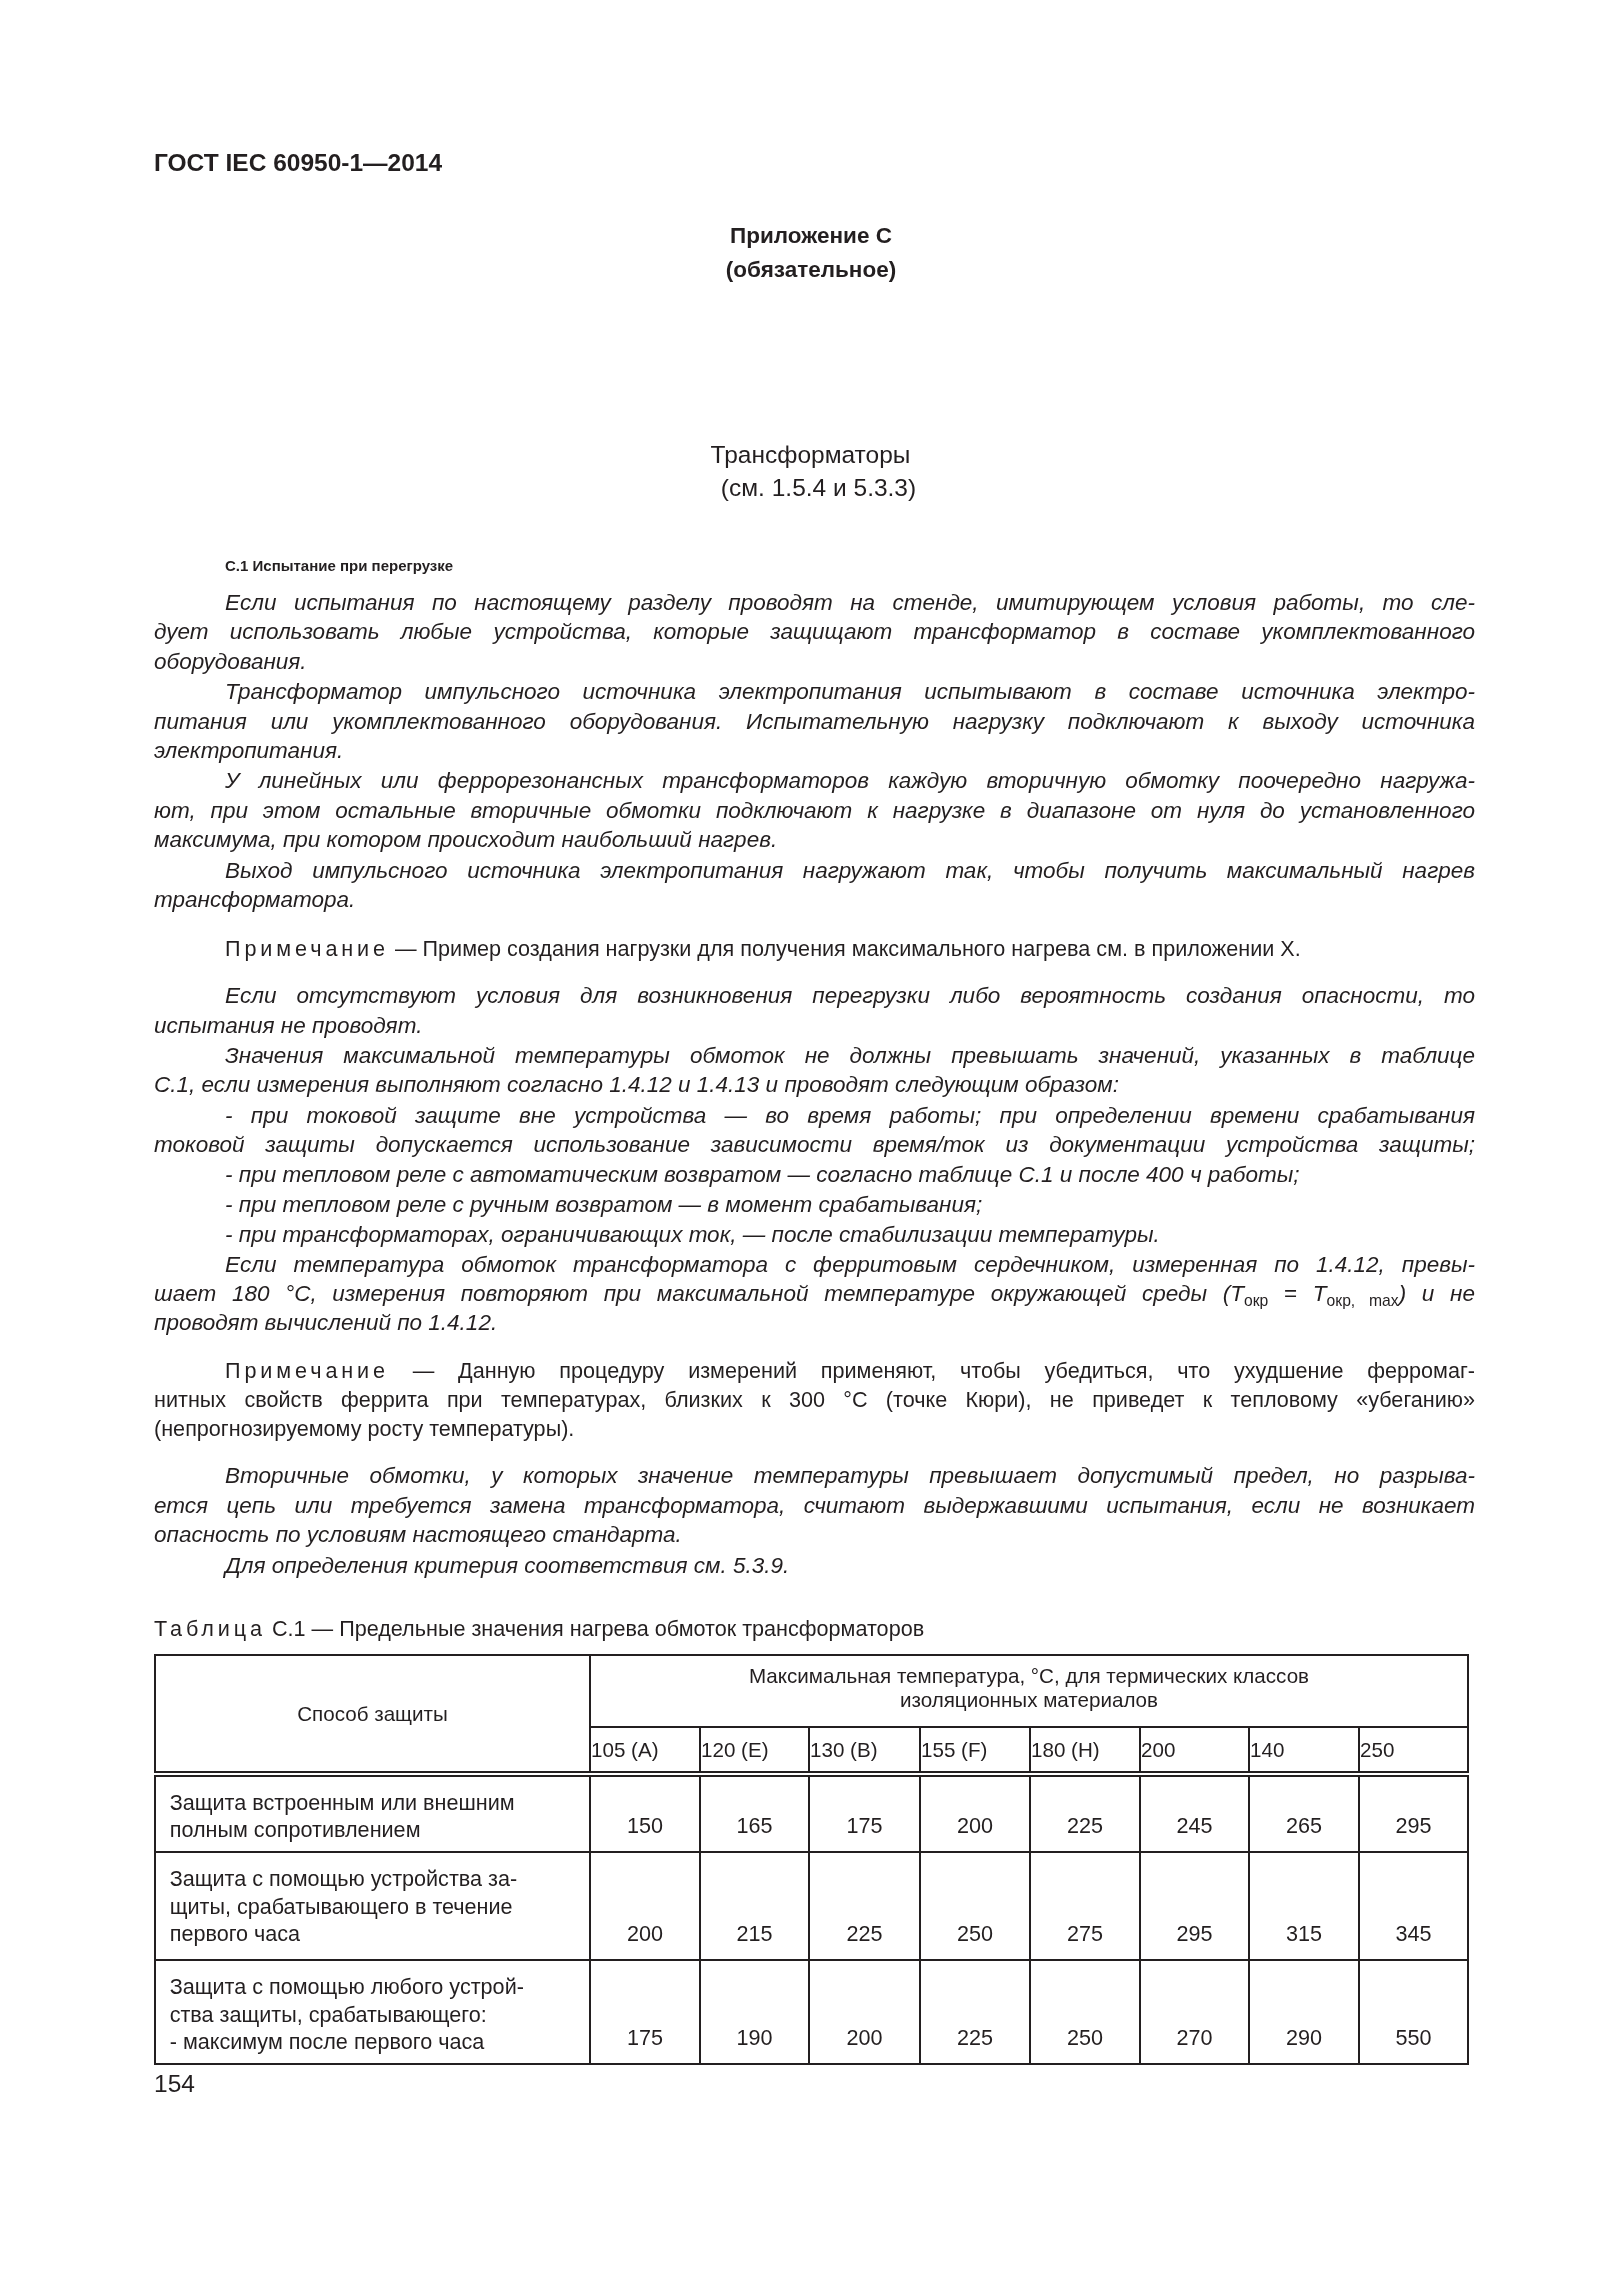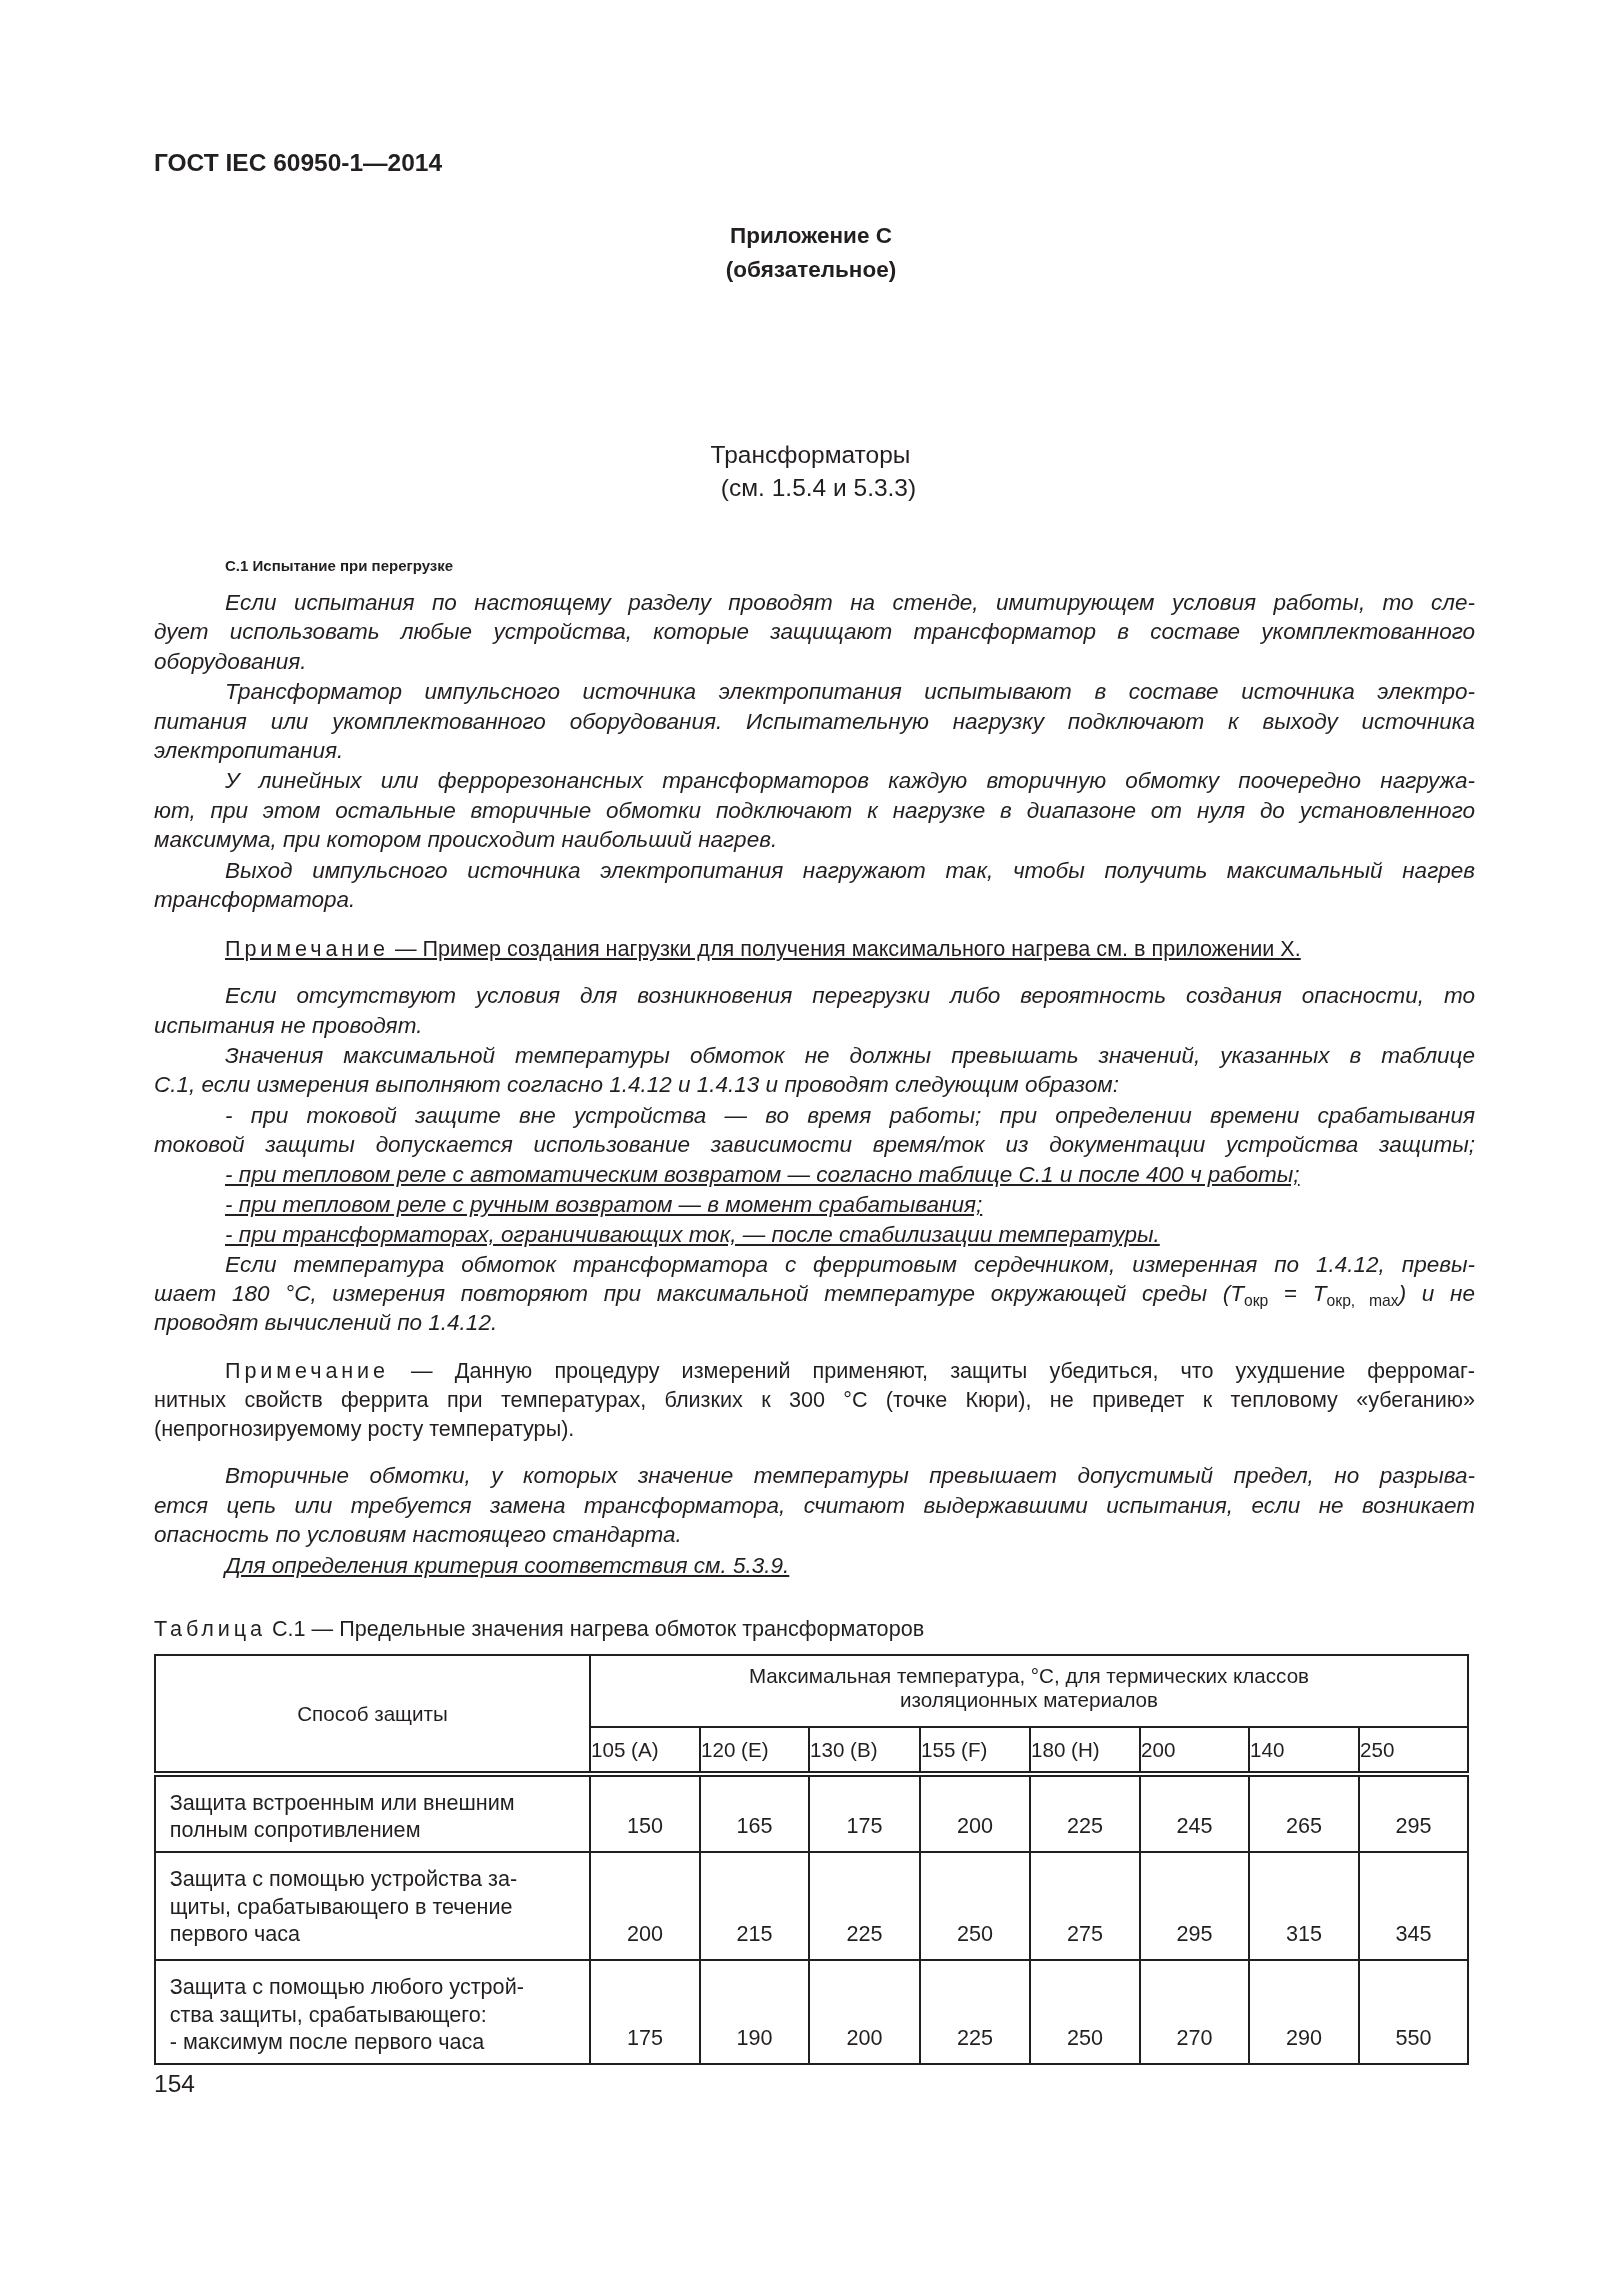--- a/index.html
+++ b/index.html
@@ -3,21 +3,21 @@
 <meta charset="utf-8">
 <style>
   html, body { margin: 0; padding: 0; background: #ffffff; }
   body { width: 1621px; height: 2293px; position: relative; overflow: hidden;
          font-family: "Liberation Sans", sans-serif; color: #231f20; }
   .ln { position: absolute; white-space: nowrap; font-size: 22.5px; line-height: 27.4px; }
   .it { font-style: italic; }
   .just { left: 154px; width: 1321px; text-align: justify; text-align-last: justify; }
   .ind { left: 225px; width: 1250px; text-align: justify; text-align-last: justify; }
   .lastl { left: 154px; }
-  .lasti { left: 225px; text-decoration: underline; }
+  .lasti { left: 225px; }
   .sp { letter-spacing: 3.9px; }
   .center { left: 0; width: 1621px; text-align: center; }
   sub { font-size: 15.7px; vertical-align: -4.9px; line-height: 0; }
 
   .doc-code { left: 154px; top: 149px; font-size: 24.5px; font-weight: bold; }
   .annex1 { left: 713px; top: 222px; font-size: 22.5px; font-weight: bold; width: 196px; text-align: center; }
   .annex2 { left: 713px; top: 256px; font-size: 22.5px; font-weight: bold; width: 196px; text-align: center; }
   .title { top: 441px; font-size: 24.5px; font-weight: normal; }
   .subtitle { top: 474px; font-size: 24.5px; padding-left: 8px; }
   .sect { left: 225px; top: 552px; font-size: 15px; font-weight: bold; }
@@ -75,21 +75,21 @@
 <div class="ln it just" style="top:1131px">токовой защиты допускается использование зависимости время/ток из документации устройства защиты;</div>
 <div class="ln it lasti" style="top:1161px">- при тепловом реле с автоматическим возвратом — согласно таблице С.1 и после 400 ч работы;</div>
 <div class="ln it lasti" style="top:1191px">- при тепловом реле с ручным возвратом — в момент срабатывания;</div>
 <div class="ln it lasti" style="top:1221px">- при трансформаторах, ограничивающих ток, — после стабилизации температуры.</div>
 
 <div class="ln it ind" style="top:1251px">Если температура обмоток трансформатора с ферритовым сердечником, измеренная по 1.4.12, превы-</div>
 <div class="ln it just" style="top:1280px"><span>шает 180 °С, измерения повторяют при максимальной температуре окружающей среды (</span><span>T</span><sub style="font-style:normal">окр</sub><span style="font-style:normal"> = </span><span>T</span><sub style="font-style:normal">окр, max</sub><span>) и не</span></div>
 <div class="ln it lastl" style="top:1309px">проводят вычислений по 1.4.12.</div>
 
 <div class="ln ind" style="top:1357px; font-size:21.6px">
-  <span class="sp">Примечание</span><span> — Данную процедуру измерений применяют, защиты убедиться, что ухудшение ферромаг-</span>
+  <span class="sp">Примечание</span><span> — Данную процедуру измерений применяют, чтобы убедиться, что ухудшение ферромаг-</span>
 </div>
 <div class="ln just" style="top:1386px; font-size:21.6px">нитных свойств феррита при температурах, близких к 300 °С (точке Кюри), не приведет к тепловому «убеганию»</div>
 <div class="ln lastl" style="top:1415px; font-size:21.6px">(непрогнозируемому росту температуры).</div>
 
 <div class="ln it ind" style="top:1462px">Вторичные обмотки, у которых значение температуры превышает допустимый предел, но разрыва-</div>
 <div class="ln it just" style="top:1492px">ется цепь или требуется замена трансформатора, считают выдержавшими испытания, если не возникает</div>
 <div class="ln it lastl" style="top:1521px">опасность по условиям настоящего стандарта.</div>
 <div class="ln it lasti" style="top:1552px">Для определения критерия соответствия см. 5.3.9.</div>
 
 <div class="ln lastl" style="top:1615px; font-size:21.6px">

